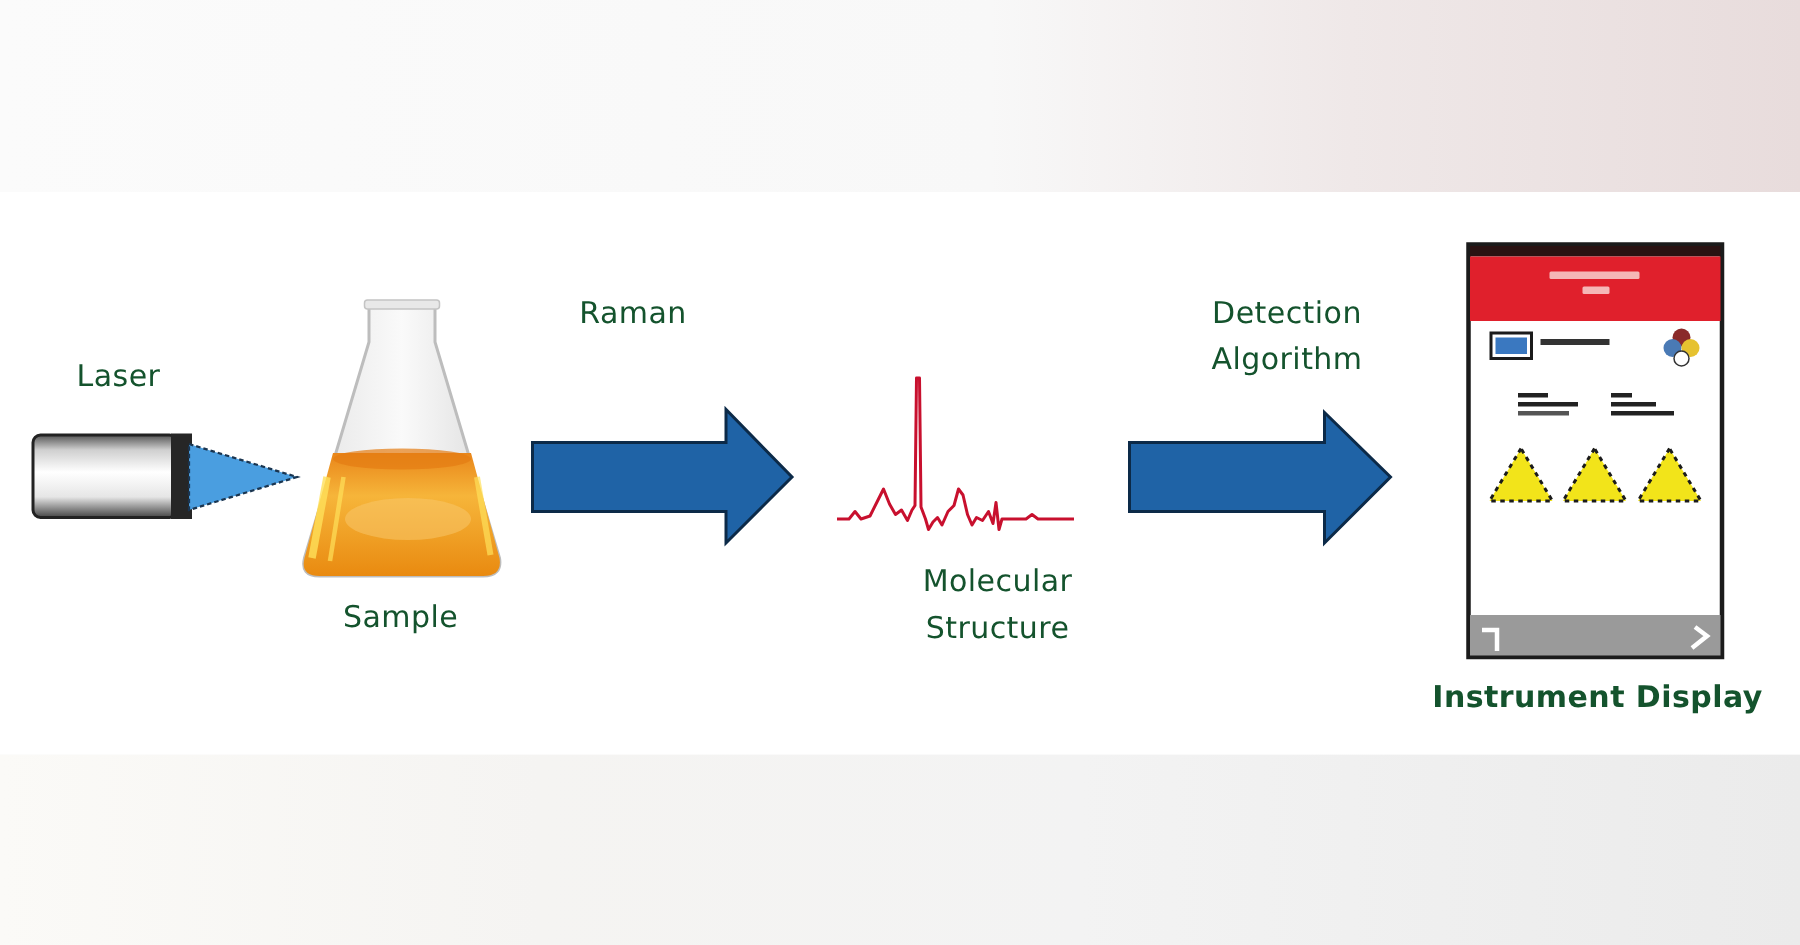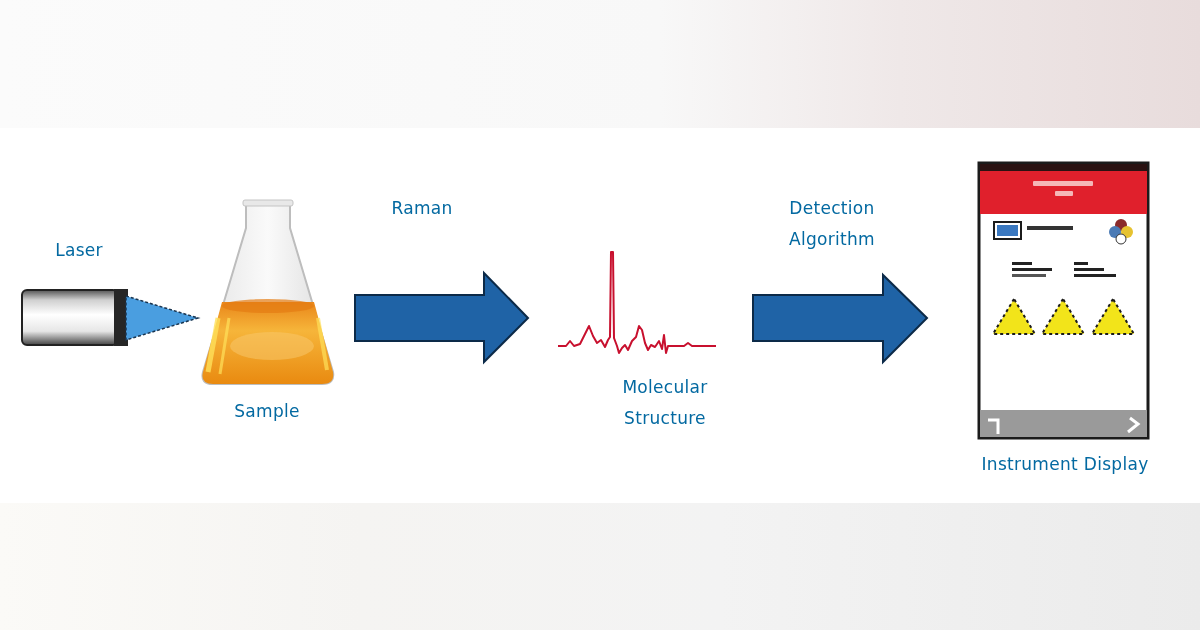--- a/index.html
+++ b/index.html
@@ -14,21 +14,21 @@
   }
   .bg-bottom {
     position: absolute; left: 0; top: 503px; width: 1200px; height: 127px;
     background: linear-gradient(90deg, #fbfaf7 0%, #f5f4f2 30%, #f3f3f3 60%, #ebebeb 100%);
   }
   .panel {
     position: absolute; left: 0; top: 128px; width: 1200px; height: 375px;
     background: #ffffff;
   }
   .label {
-    position: absolute; color: #0369a1; font-size: 17px; line-height: 31px;
+    position: absolute; color: #14532d; font-size: 20px; line-height: 31px;
     text-align: center; white-space: nowrap; letter-spacing: 0.3px;
   }
   svg.art { position: absolute; left: 0; top: 0; }
 </style>
 </head>
 <body>
 
 <div class="bg-top"></div>
 <div class="bg-bottom"></div>
 
@@ -117,18 +117,18 @@
 
 <div class="label" style="left:362px; top:193px; width:120px;">
   <div>Raman</div>
 </div>
 
 <div class="label" style="left:582px; top:372px; width:166px;">
   <div>Molecular</div>
   <div>Structure</div>
 </div>
 
-<div class="label" style="left:762px; top:193px; width:140px;">
+<div class="label" style="left:788px; top:193px; width:140px;">
   <div>Detection</div>
   <div>Algorithm</div>
 </div>
 
-<div class="label" style="left:940px; top:449px; width:250px;">Instrument Display</div>
+<div class="label" style="left:940px; top:449px; width:250px;font-weight:bold;">Instrument Display</div>
 
 </body></html>

